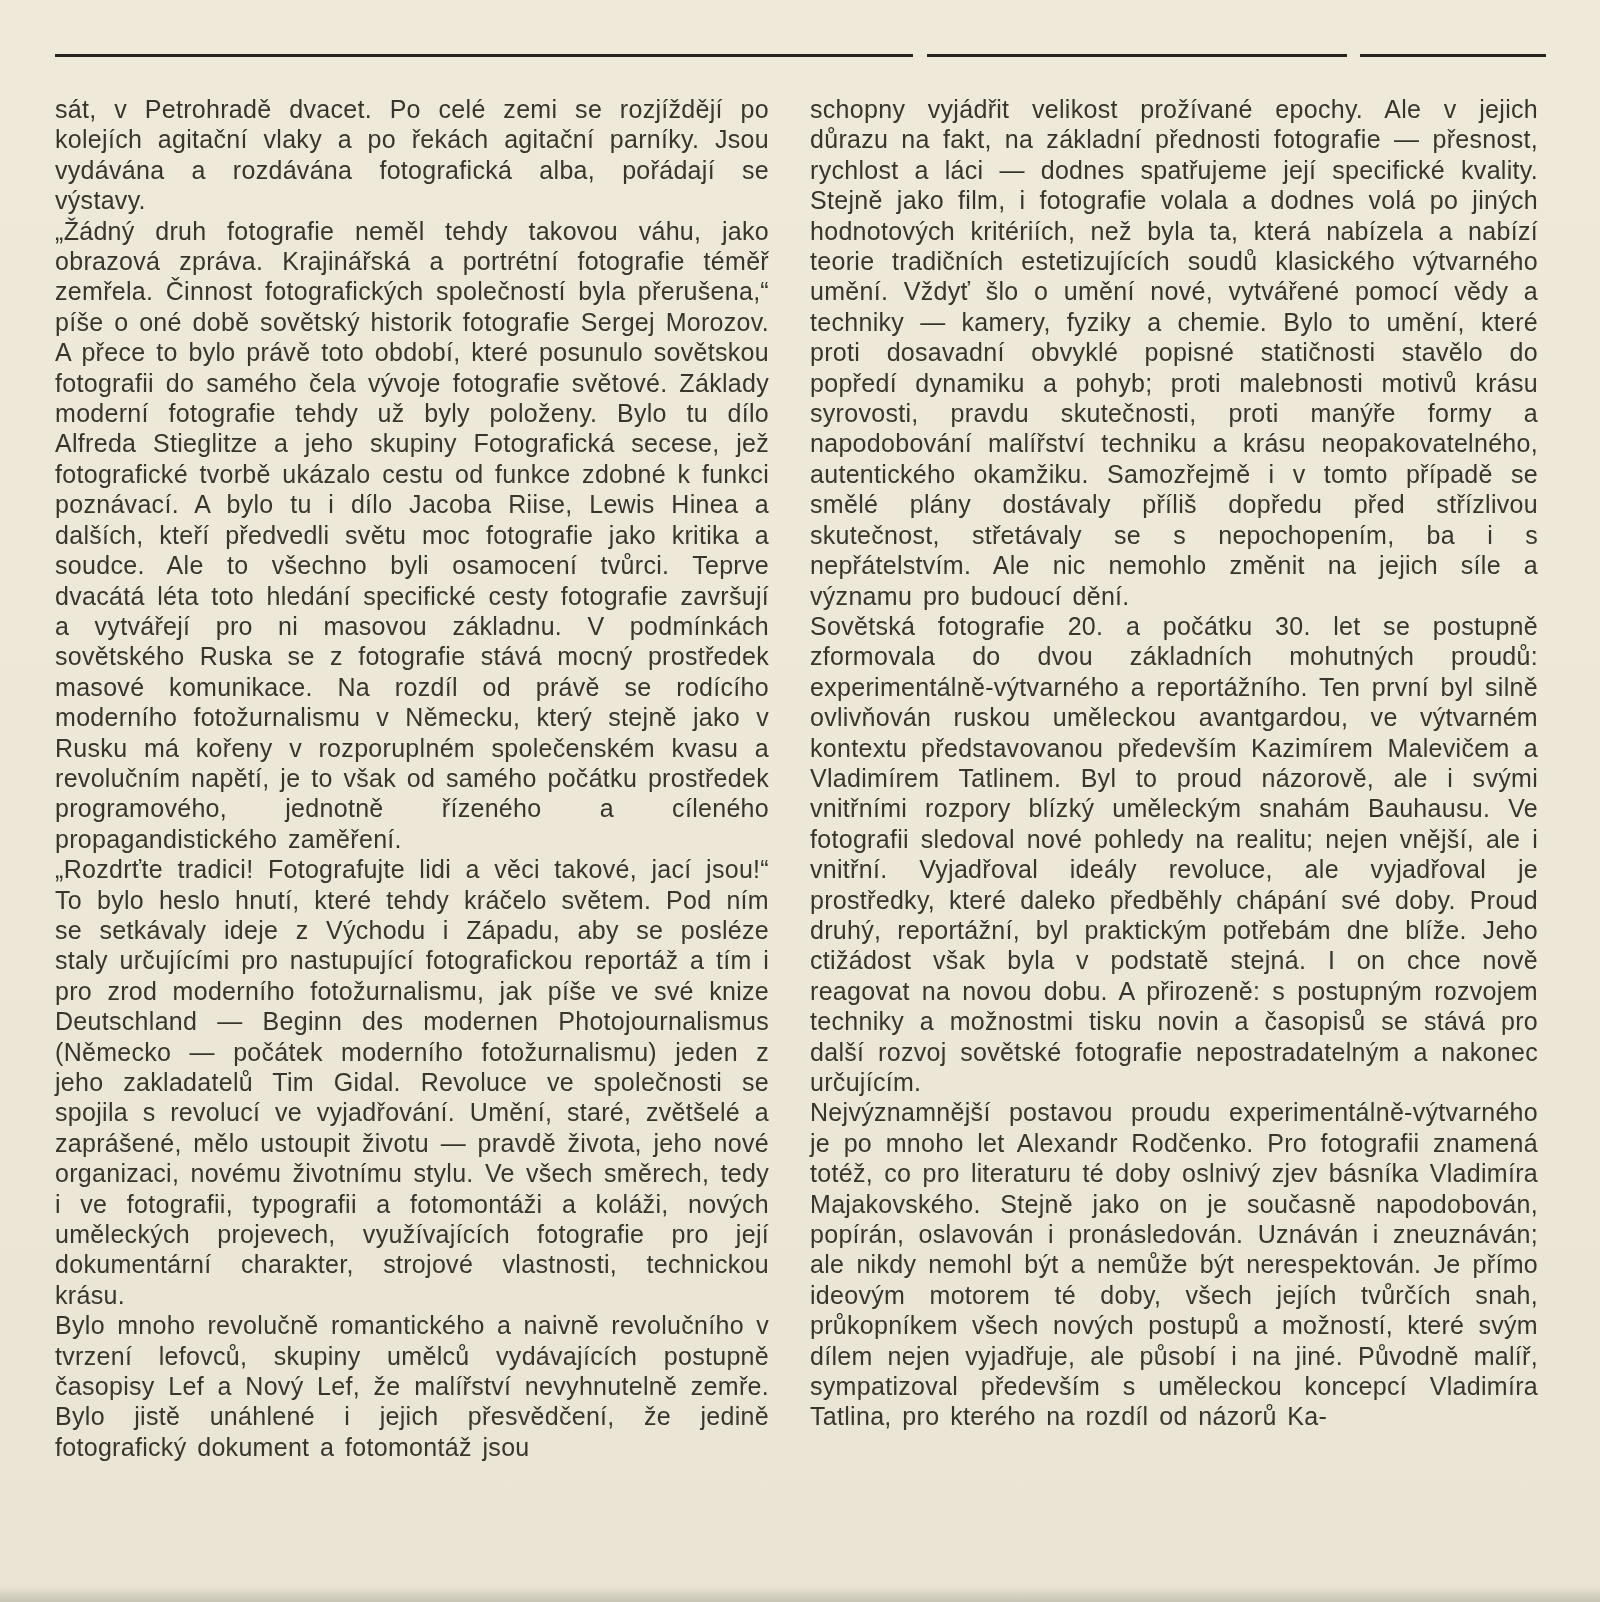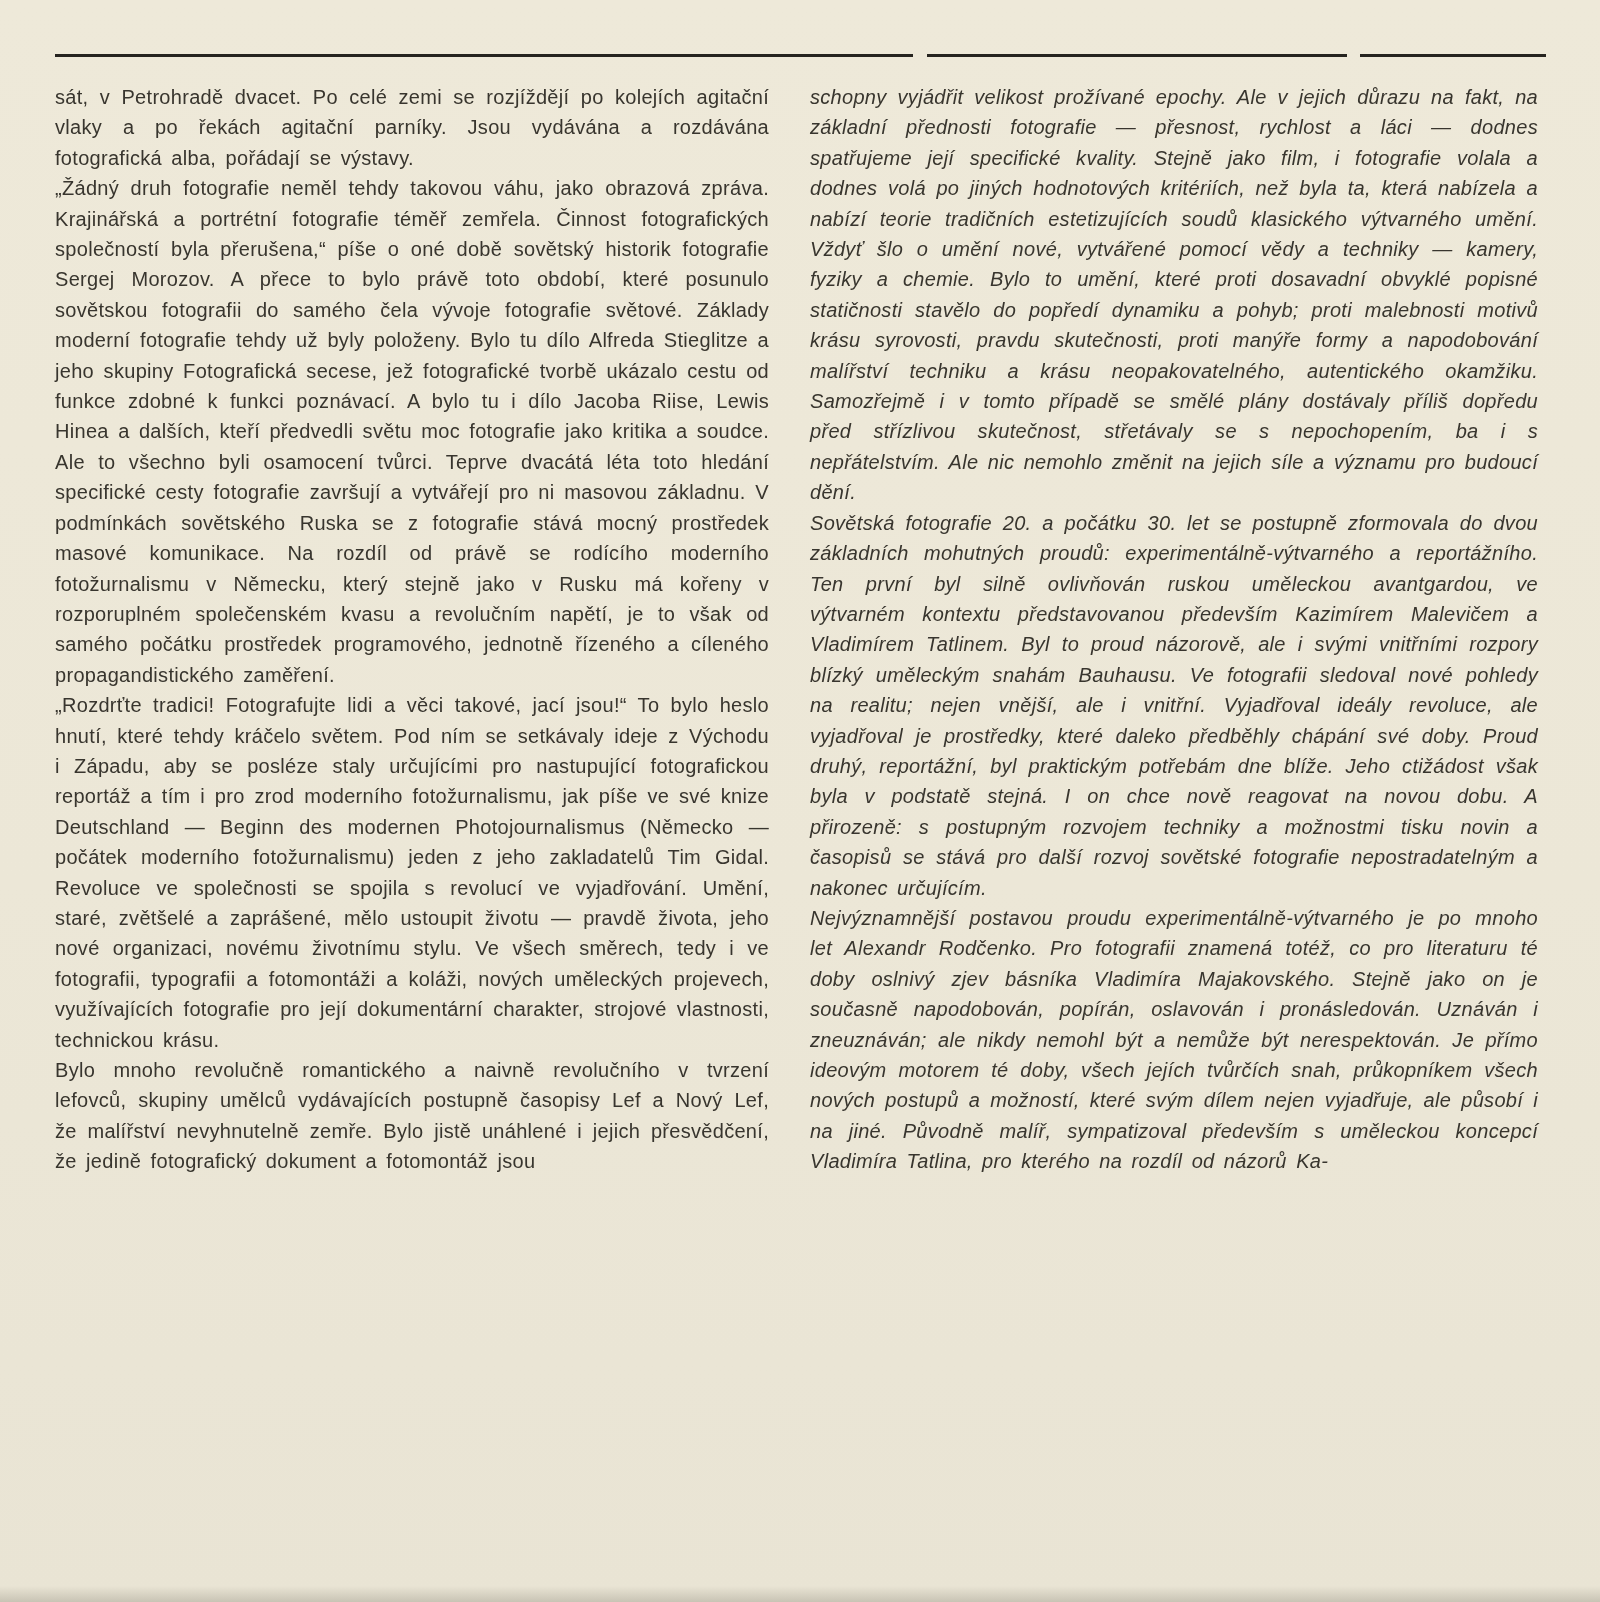--- a/index.html
+++ b/index.html
@@ -20,29 +20,29 @@
     position: absolute;
     top: 54px;
     height: 3px;
     background: #26241f;
   }
   .seg1 { left: 55px;  width: 858px; }
   .seg2 { left: 927px; width: 420px; }
   .seg3 { left: 1360px; width: 186px; }
   .col {
     position: absolute;
-    top: 82px;
+    top: 94px;
     text-align: justify;
-    font-size: 20px;
+    font-size: 25px;
     line-height: 30.4px;
     letter-spacing: 0.3px;
     word-spacing: 3.5px;
   }
   .col-left  { left: 55px;  width: 714px; }
-  .col-right { left: 810px; width: 728px; font-style: italic; }
+  .col-right { left: 810px; width: 728px; }
   .col p { margin: 0; padding: 0; }
   .scan-edge {
     position: absolute;
     left: 0; right: 0; bottom: 0;
     height: 16px;
     background: linear-gradient(180deg, rgba(236,231,215,0) 0%, rgba(160,156,142,0.45) 100%);
   }
 </style>
 </head>
 <body>

